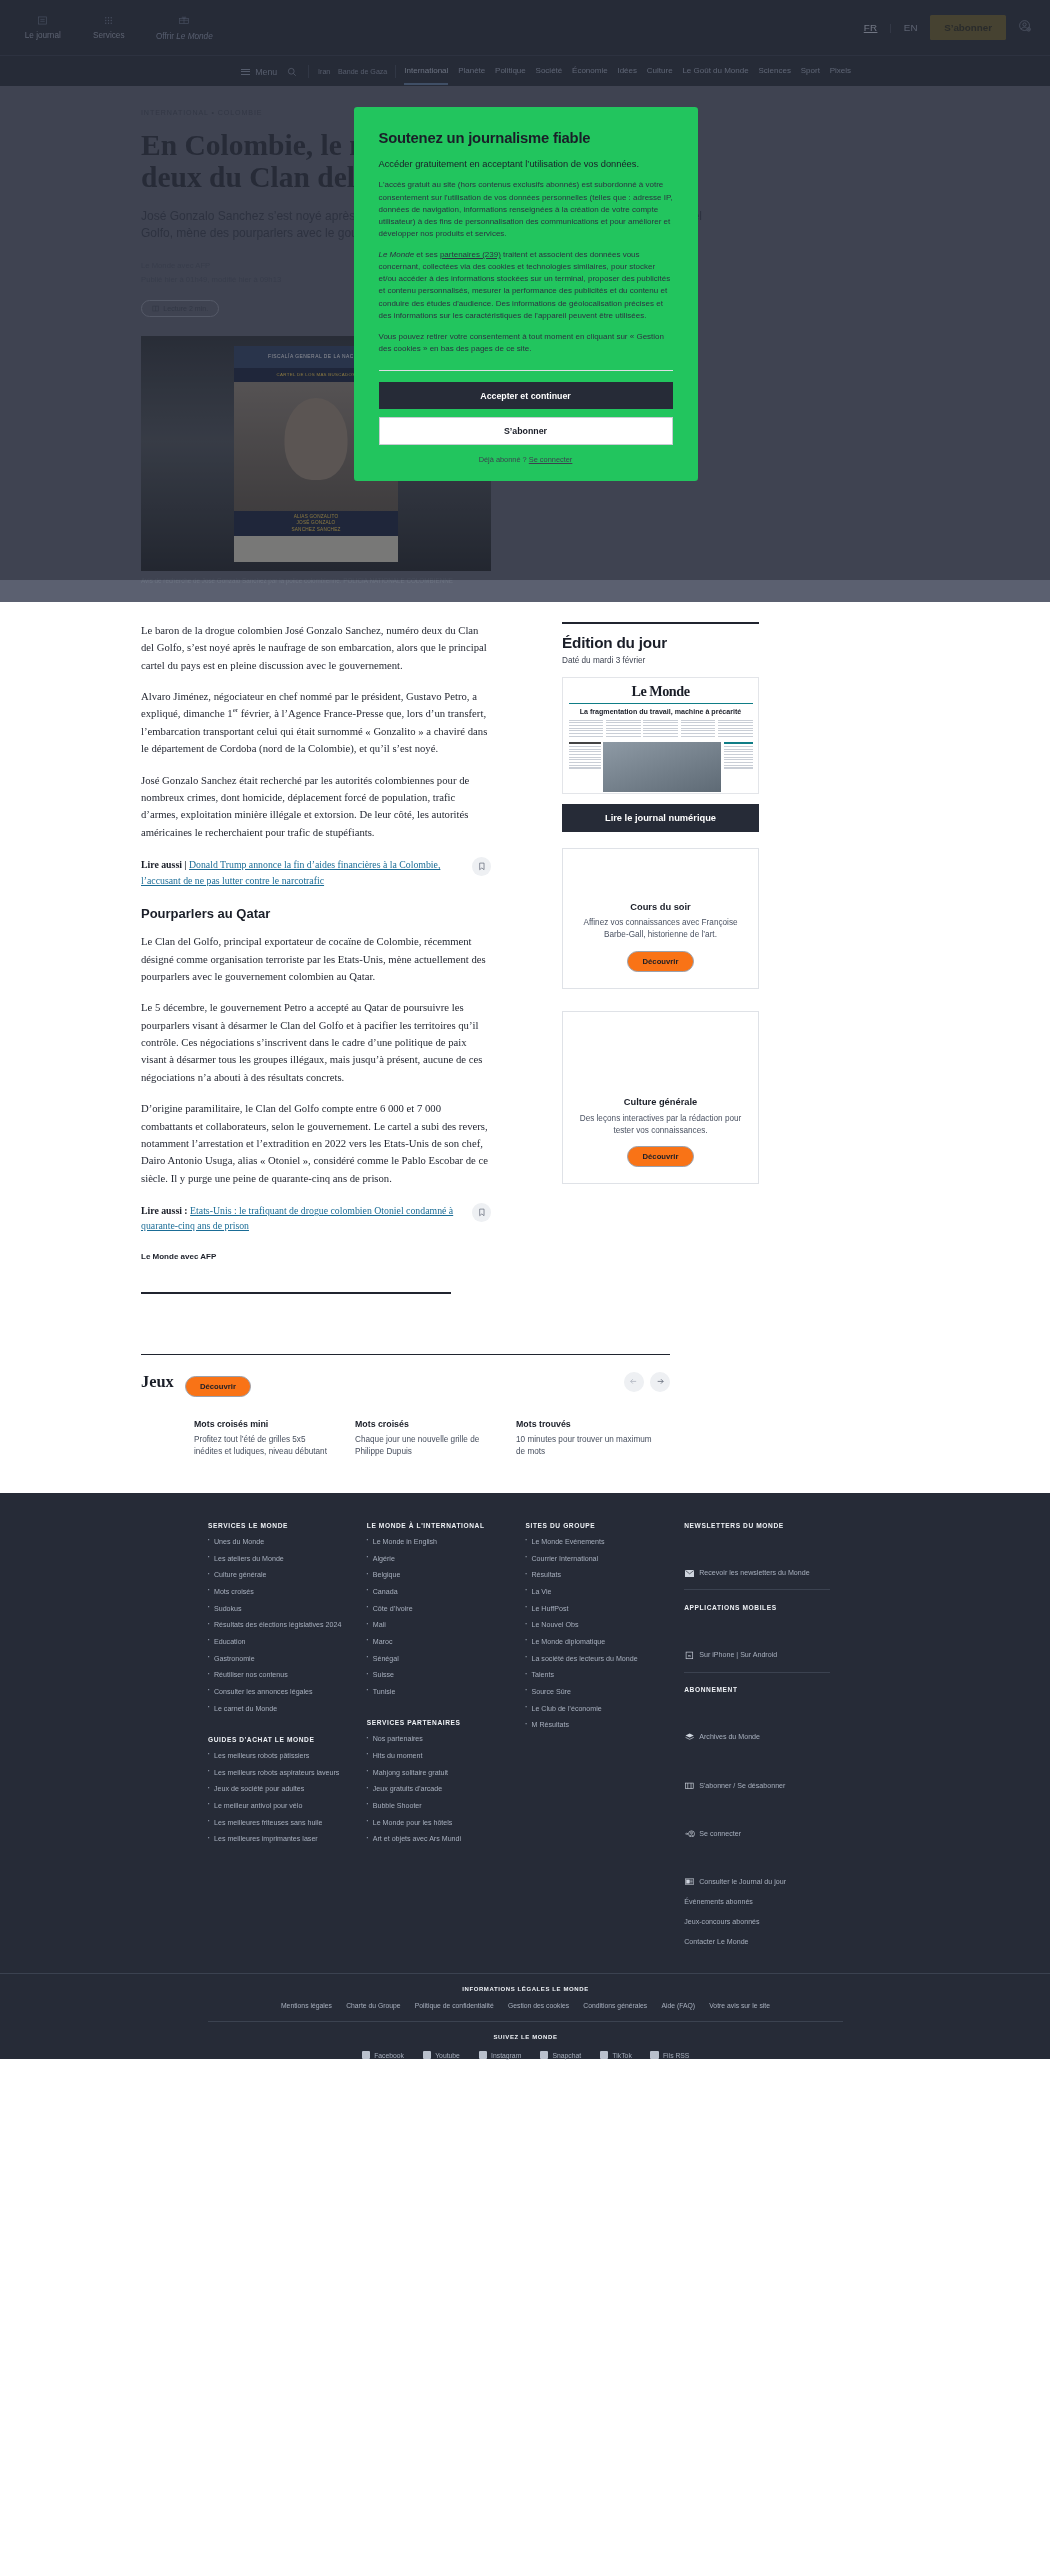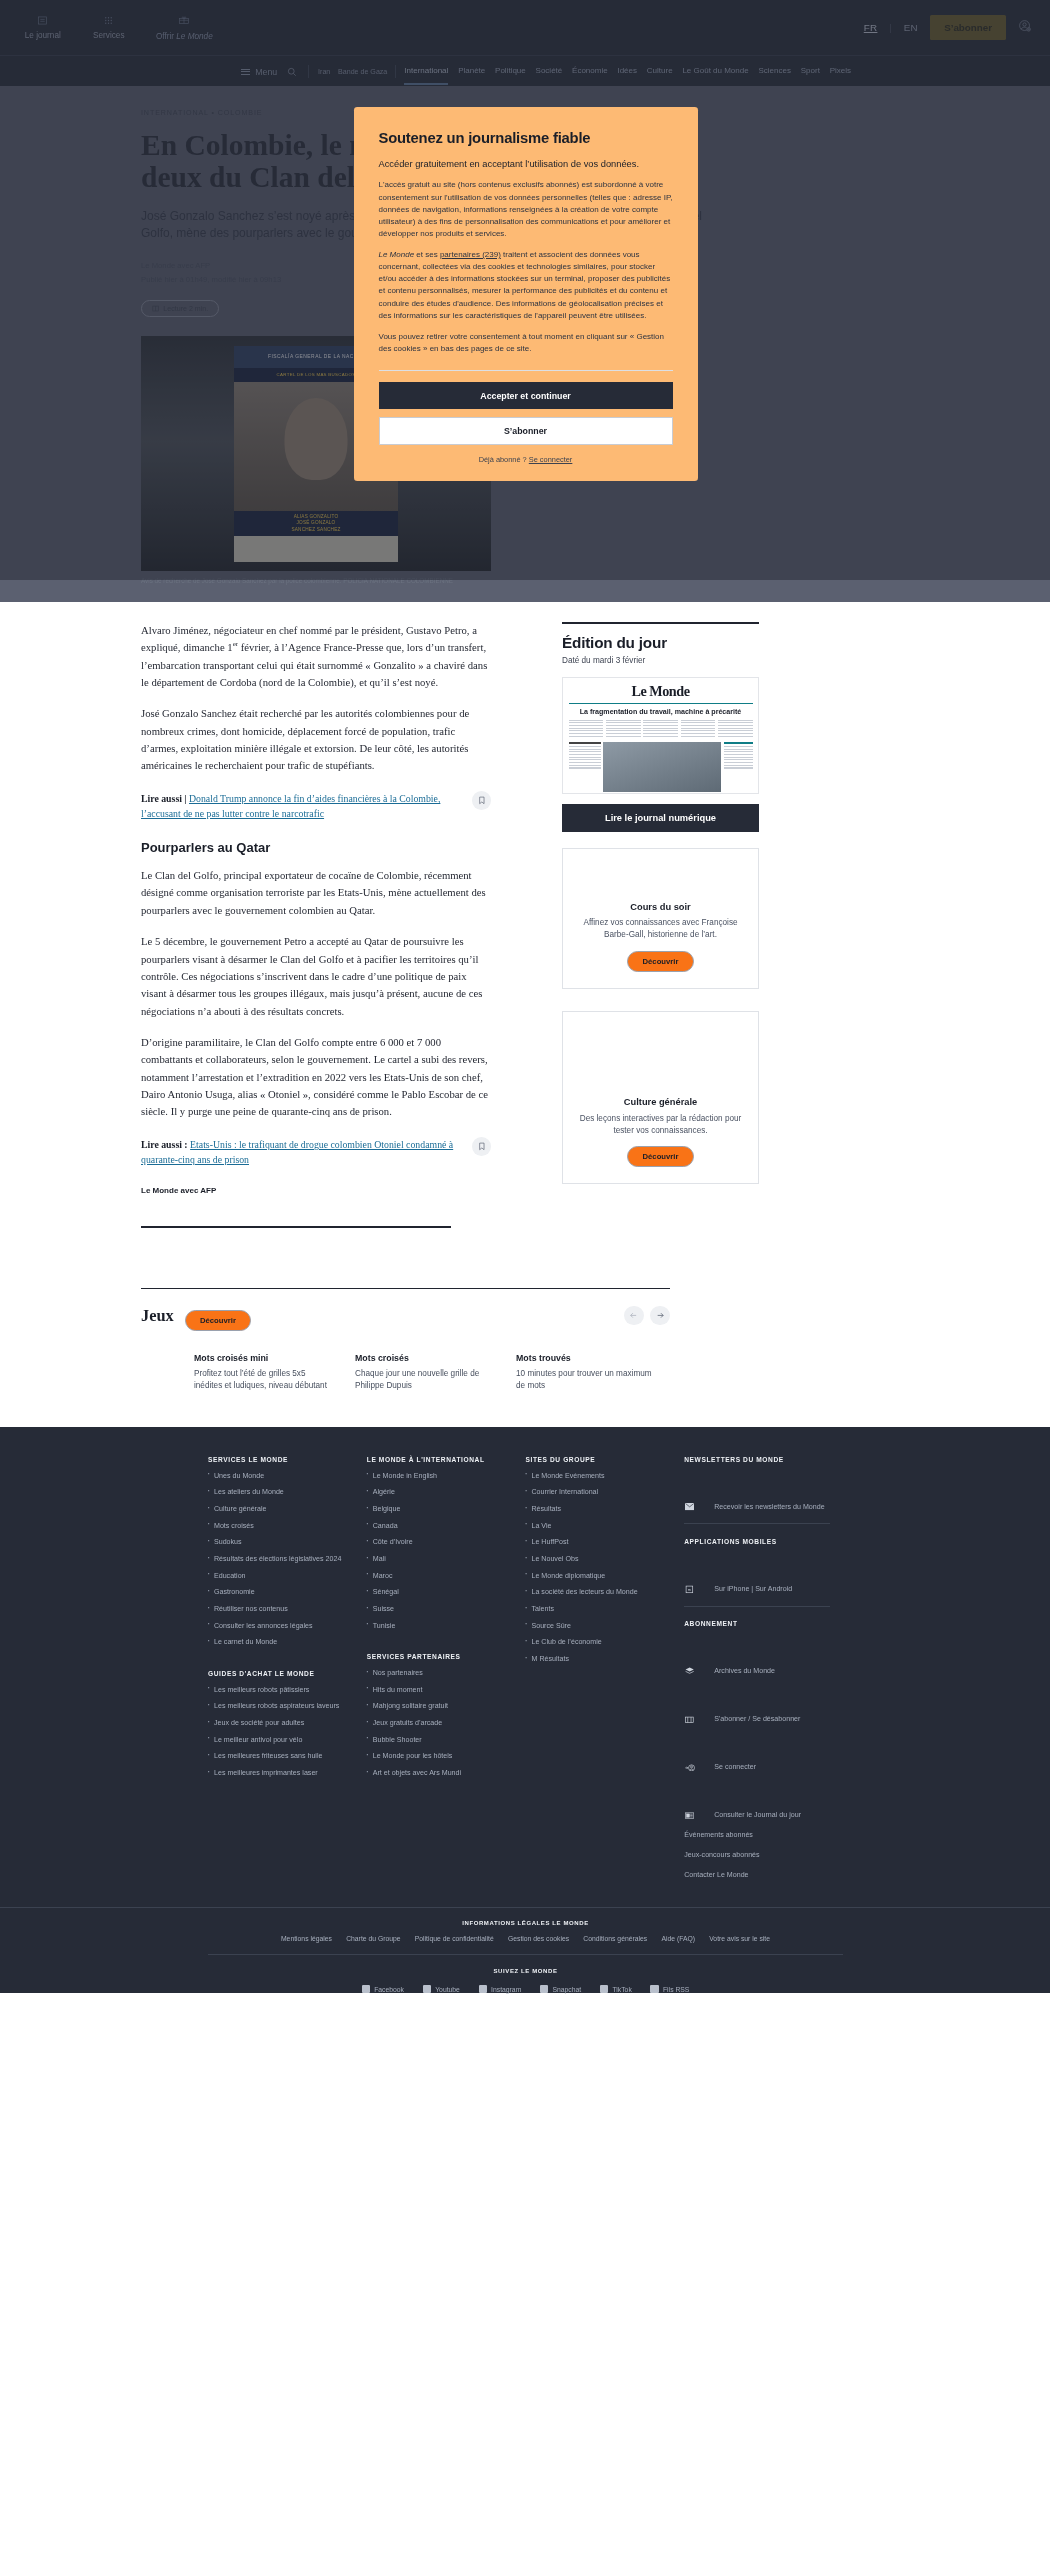--- a/index.html
+++ b/index.html
@@ -153,21 +153,21 @@
   
   .footer { background: #262b37; color: #aeb6c3; margin-top: 35px; padding: 29.5px 0 0; }
   .f-wrap { width: 635px; margin: 0 auto; display: flex; }
   .f-col { width: 159px; padding-right: 13px; }
   .f-h { font-family: "Liberation Sans", sans-serif; font-weight: 700; font-size: 6.6px;
          letter-spacing: 0.6px; color: #eef1f5; text-transform: uppercase; margin-bottom: 8.8px; }
   .f-h.mt { margin-top: 22px; }
   .f-li { font-size: 7.1px; color: #a7afbd; line-height: 1.35; margin-bottom: 7.1px;
           padding-left: 6px; position: relative; }
   .f-li::before { content: "▪"; position: absolute; left: 0; top: -0.5px; font-size: 4.4px; color: #8b93a2; }
-  .f-row { display: flex; align-items: center; gap: 19px; font-size: 7.1px; color: #a7afbd;
+  .f-row { display: flex; align-items: center; gap: 4px; font-size: 7.1px; color: #a7afbd;
            margin-bottom: 12px; margin-top: 40px; }
   .f-row .fi { width: 11px; display: flex; justify-content: center; color: #cfd5de; }
   .f-rule { height: 0.5px; background: #3b4250; margin: 7.7px 0 14.2px; }
   .f-plain { font-size: 7.1px; color: #a7afbd; margin-bottom: 12px; }
 
   .legal { margin-top: 15.3px; border-top: 0.5px solid #3b4250; }
   .legal-inner { width: 635px; margin: 0 auto; padding: 12px 0 0; }
   .legal-h { font-size: 6px; letter-spacing: 0.6px; font-weight: 700; color: #eef1f5;
              text-align: center; text-transform: uppercase; }
   .legal-links { display: flex; justify-content: center; gap: 14.2px; margin-top: 9.8px;
@@ -176,21 +176,21 @@
   .social-h { font-size: 6px; letter-spacing: 0.6px; font-weight: 700; color: #eef1f5;
               text-align: center; text-transform: uppercase; margin-top: 13px; }
   .socials { display: flex; justify-content: center; gap: 18.6px; margin: 11px 0 18.6px;
              font-size: 6.8px; color: #a7afbd; }
   .socials span { display: flex; align-items: center; gap: 4.4px; }
   .sq { width: 8.2px; height: 8.2px; background: #b9c0cc; border-radius: 1.1px; display:inline-block; }
 
   
   .scrim { position: absolute; inset: 0; background: rgba(40,44,56,.55); z-index: 40; }
   .modal { position: absolute; left: 50%; transform: translateX(-50%); top: 107px; width: 344px;
-           background: #fdba74; border-radius: 3.3px; z-index: 50; padding: 23px 25px 16.4px; }
+           background: #22c55e; border-radius: 3.3px; z-index: 50; padding: 23px 25px 16.4px; }
   .modal h1 { font-family: "Liberation Sans", sans-serif; font-weight: 700; font-size: 14.8px;
               color: #1a1e28; letter-spacing: -0.2px; }
   .modal h2 { font-family: "Liberation Sans", sans-serif; font-weight: 400; font-size: 9.3px;
               line-height: 1.35; color: #1a1e28; margin-top: 12px; }
   .modal p { font-size: 8px; line-height: 1.52; color: #2d3340; margin-top: 8.8px; }
   .modal p i { font-style: italic; }
   .modal p u { text-decoration: underline; }
   .modal .hr { height: 0.5px; background: #dcdfe4; margin: 15.3px 0 11px; }
   .m-btn-primary { display: block; width: 100%; background: #262b37; color: #fff; border: 0;
                    font-size: 8.8px; font-weight: 700; padding: 8.8px 0; cursor: pointer;
@@ -336,20 +336,21 @@
           </div>
           <div class="pfoot"></div>
         </div>
       </div>
       <div class="caption">Avis de recherche de José Gonzalo Sanchez par la police colombienne. POLICIA NATIONALE COLOMBIENNE</div>
     </div>
   </div>
 
   <div class="main-grid">
     <div class="col-main">
+      <p class="p">Le baron de la drogue colombien José Gonzalo Sanchez, numéro deux du Clan del Golfo, s’est noyé après le naufrage de son embarcation, alors que le principal cartel du pays est en pleine discussion avec le gouvernement.</p>
       <p class="p">
         <span>Alvaro Jiménez, négociateur en chef nommé par le président, Gustavo Petro, a expliqué, dimanche 1</span><sup>er</sup><span> février, à l’Agence France-Presse que, lors d’un transfert, l’embarcation transportant celui qui était surnommé « Gonzalito » a chaviré dans le département de Cordoba (nord de la Colombie), et qu’il s’est noyé.</span>
       </p>
       <p class="p">José Gonzalo Sanchez était recherché par les autorités colombiennes pour de nombreux crimes, dont homicide, déplacement forcé de population, trafic d’armes, exploitation minière illégale et extorsion. De leur côté, les autorités américaines le recherchaient pour trafic de stupéfiants.</p>
 
       <div class="lire">
         <div class="lire-txt">
           <b>Lire aussi |</b>
           <a href="#">Donald Trump annonce la fin d’aides financières à la Colombie, l’accusant de ne pas lutter contre le narcotrafic</a>
         </div>

